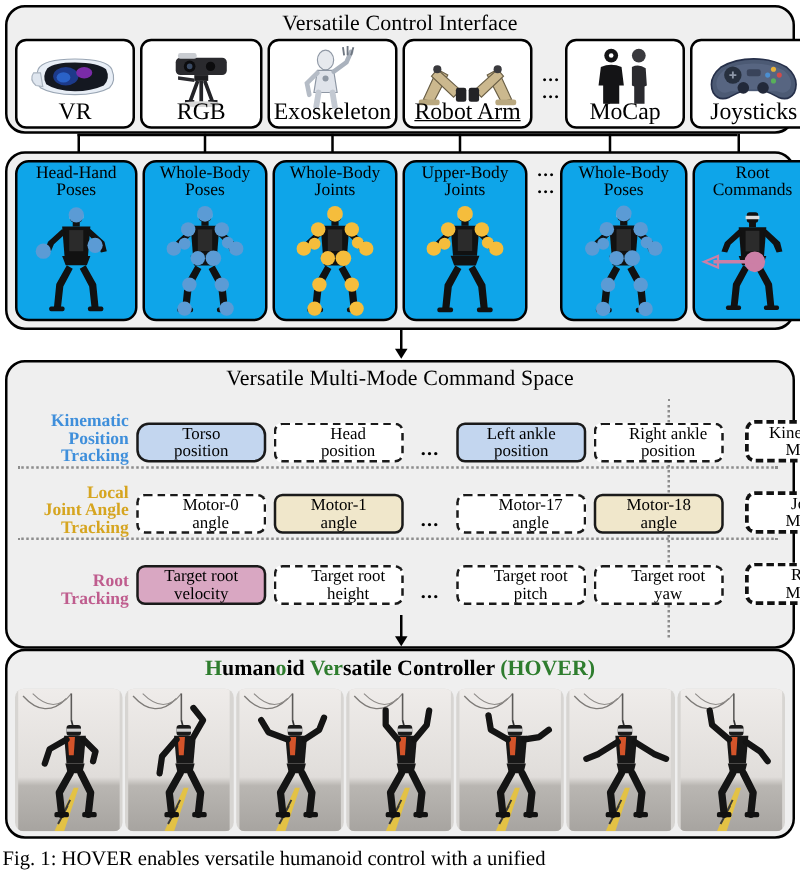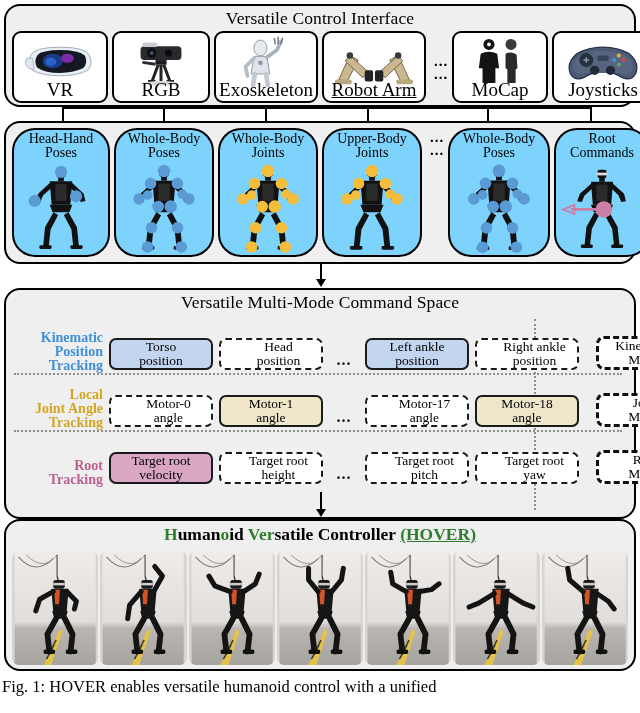--- a/index.html
+++ b/index.html
@@ -72,23 +72,23 @@
   }
 
   
   #poses { left: 4px; top: 121px; width: 632px; height: 143px; }
   #pose-row {
     position: absolute; left: 6px; top: 5px; right: 6px; bottom: 5px;
     display: flex; align-items: stretch;
   }
   .pose-card {
     flex: 0 0 auto;
-    background: #7dd3fc;
+    background: #0ea5e9;
     border: 2px solid #000;
-    border-radius: 23px;
+    border-radius: 11px;
     margin-right: 4px;
     position: relative;
     overflow: hidden;
   }
   .pose-label {
     text-align: center;
     font-size: 14px;
     line-height: 1.02;
     padding-top: 2px;
     white-space: pre-line;
@@ -510,21 +510,21 @@
     <div id="cmd-grid">
       <div class="hsep s0"></div>
       <div class="hsep s1"></div>
       <div class="vsep"></div>
     <div class="cmd-row r0">
           <div class="rowlabel kin" style="color: rgb(63, 143, 219);">
             <div>Kinematic</div>
             <div>Position</div>
             <div>Tracking</div>
           </div>
-          <div class="chip w-std solid" style="background: rgb(195, 214, 239);">Torso
+          <div class="chip w-std solid" style="background: rgb(195, 214, 239); border-radius: 10px;">Torso
 position</div>
           <div class="chip w-std dashed">Head
 position</div>
           <div class="chip-dots">...</div>
           <div class="chip w-std solid" style="background: rgb(195, 214, 239);">Left ankle
 position</div>
           <div class="chip w-std dashed">Right ankle
 position</div>
           <div class="chip mask" style="margin-left: 14px;">Kinematics
 Masks</div>
@@ -566,21 +566,21 @@
         </div>
       </div>
   </div>
 
   <div id="arrows-3">
       <div style="position: absolute; left: 320px; top: 492px; width: 2px; height: 18px; background: rgb(0, 0, 0);"></div>
       <div class="arrow-head" style="left: 316px; top: 509px;"></div>
     </div>
 
   <div class="panel" id="hover">
-    <div id="hover-title"><span style="color: rgb(46, 125, 46);">H</span><span>uman</span><span style="color: rgb(46, 125, 46);">o</span><span>id </span><span style="color: rgb(46, 125, 46);">Ver</span><span>satile Controller </span><span style="color: rgb(46, 125, 46); text-decoration: underline;">(HOVER)</span></div>
+    <div id="hover-title"><span style="color: rgb(46, 125, 46);">H</span><span>uman</span><span style="color: rgb(46, 125, 46);">o</span><span>id </span><span style="color: rgb(46, 125, 46);">Ver</span><span>satile Controller </span><span style="color: rgb(46, 125, 46);">(HOVER)</span></div>
     <div id="photo-row">
         <div class="photo"><svg viewBox="0 0 84 118" width="100%" height="100%" preserveAspectRatio="xMidYMid meet">
             <defs>
               <linearGradient id="pg0" x1="0" y1="0" x2="0" y2="1">
                 <stop offset="0" stop-color="#efecea"></stop>
                 <stop offset="0.62" stop-color="#e0ddda"></stop>
                 <stop offset="0.68" stop-color="#b9b6b2"></stop>
                 <stop offset="1" stop-color="#a7a4a0"></stop>
               </linearGradient>
             </defs>

